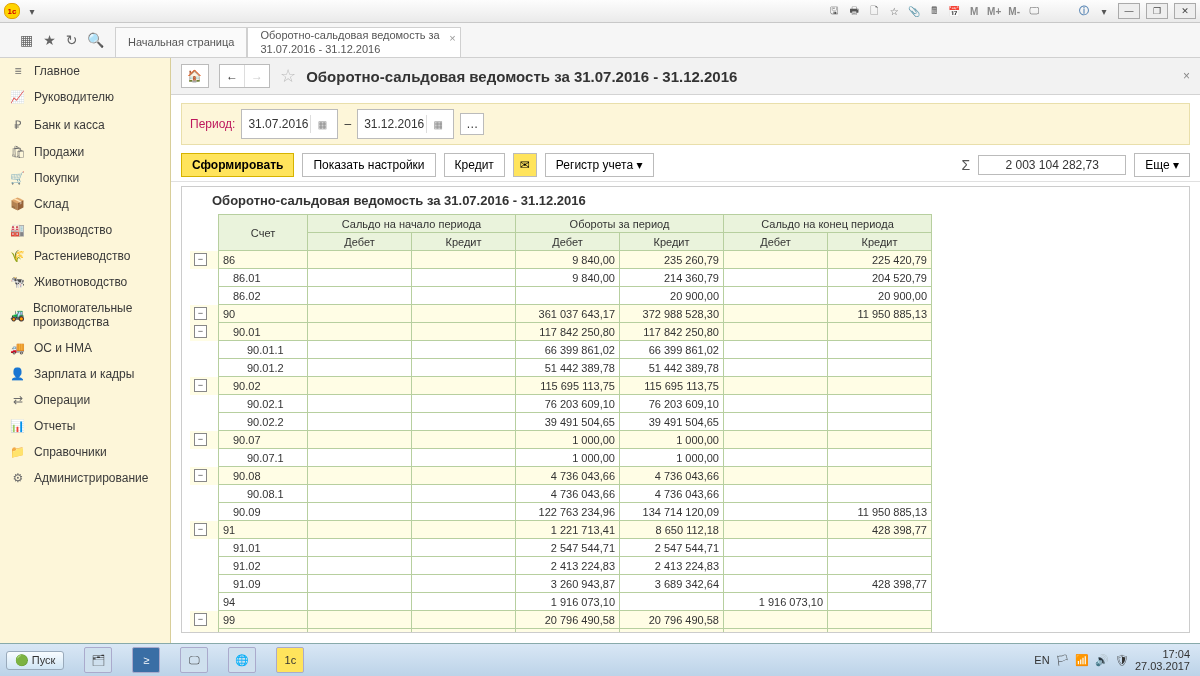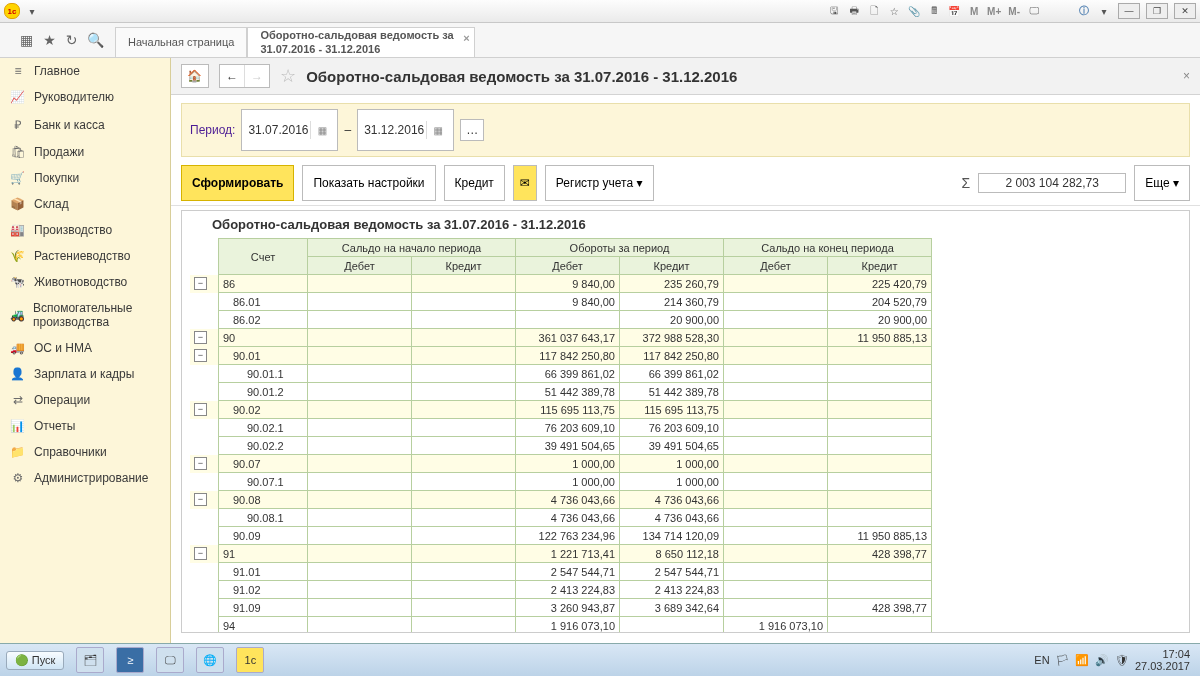--- a/index.html
+++ b/index.html
@@ -10,66 +10,66 @@
 .titlebar .tbtn{width:16px;height:16px;display:flex;align-items:center;justify-content:center;font-size:10px;color:#555;border-radius:2px;cursor:default;}
 .titlebar .logo{width:14px;height:14px;border-radius:7px;background:#ffd400;border:1px solid #e0a000;display:flex;align-items:center;justify-content:center;font-size:8px;color:#c00;font-weight:bold;}
 .tbtn.m{font-weight:bold;color:#888;}
 .tbtn.at{background:#c5e5a5;padding:0 3px;width:auto;font-size:9px;border:1px solid #8c8;margin-top:48px;}
 .tbtn.info{color:#5a87b5;font-weight:bold;}
 .wbtn{width:20px;height:14px;border:1px solid #aaa;background:#eee;margin-left:2px;display:flex;align-items:center;justify-content:center;font-size:9px;}
 
 .tabstrip{height:34px;background:#f6f6f6;border-bottom:1px solid #d0d0d0;display:flex;align-items:stretch;padding:0 10px;}
 .tabstrip .navicons{display:flex;align-items:center;gap:10px;padding:0 10px;color:#666;font-size:14px;}
 .tabstrip .tab{padding:4px 12px;border:1px solid #d0d0d0;border-bottom:none;background:#fafafa;margin-top:4px;display:flex;flex-direction:column;justify-content:center;font-size:11px;color:#555;line-height:1.2;}
-.tabstrip .tab.active{background:#fff;font-weight:bold;}
+.tabstrip .tab.active{background:#fff;}
 
 .body{flex:1;display:flex;overflow:hidden;}
 .sidebar{width:170px;background:#fdf6d9;border-right:1px solid #d8ce9a;overflow:auto;}
 .sidebar .item{display:flex;align-items:center;gap:8px;padding:6px 10px;font-size:12px;color:#3a3a3a;cursor:pointer;}
 .sidebar .icon{width:16px;text-align:center;color:#6b6b6b;font-size:12px;}
 
 .main{flex:1;display:flex;flex-direction:column;background:#fff;overflow:hidden;}
 .topbar{height:36px;background:#f2f2f2;border-bottom:1px solid #d3d3d3;display:flex;align-items:center;gap:10px;padding:0 10px;}
 .topbar .iconbtn{width:26px;height:22px;border:1px solid #bbb;background:#fff;display:flex;align-items:center;justify-content:center;font-size:12px;}
 .topbar .navgrp{display:flex;border:1px solid #bbb;background:#fff;}
 .topbar .navgrp div{width:24px;height:22px;display:flex;align-items:center;justify-content:center;border-right:1px solid #ddd;}
 .topbar h1{font-size:15px;font-weight:bold;color:#333;margin:0;}
 .topbar .star{color:#bbb;font-size:18px;}
 .topbar .closex{margin-left:auto;color:#888;font-size:12px;}
 
 .periodbar{background:#fdf6d9;border:1px solid #e9dfab;margin:8px 10px 4px;padding:5px 8px;display:flex;align-items:center;gap:6px;}
-.periodbar label{color:#4c1d95;}
-.periodbar .dateinput{border:1px solid #bbb;background:#fff;height:20px;display:flex;align-items:center;padding:10px 4px;}
+.periodbar label{color:#be185d;}
+.periodbar .dateinput{border:1px solid #bbb;background:#fff;height:20px;display:flex;align-items:center;padding:4px 4px;}
 .periodbar .dateinput span{padding:0 2px;}
 .periodbar .cal{width:18px;height:18px;border-left:1px solid #ddd;display:flex;align-items:center;justify-content:center;font-size:10px;color:#888;}
 .periodbar .dots{width:22px;height:20px;border:1px solid #bbb;background:#fff;display:flex;align-items:center;justify-content:center;}
 
 .btnbar{display:flex;align-items:center;gap:8px;padding:4px 10px;border-bottom:1px solid #e0e0e0;}
-.btnbar button{height:36px;border:1px solid #bbb;background:#fff;padding:0 10px;font-size:12px;cursor:pointer;font-family:inherit;}
+.btnbar button{height:24px;border:1px solid #bbb;background:#fff;padding:0 10px;font-size:12px;cursor:pointer;font-family:inherit;}
 .btnbar button.primary{background:#ffe45c;border-color:#d6b300;font-weight:bold;}
 .btnbar .mail{width:24px;padding:0;background:#ffe45c;}
 .btnbar .spacer{flex:1;}
 .btnbar .sigma{font-size:14px;color:#555;}
 .btnbar .sumbox{border:1px solid #bbb;padding:2px 8px;min-width:130px;text-align:center;background:#fff;}
 
 .reportwrap{flex:1;overflow:auto;margin:4px 10px 10px;border:1px solid #ccc;background:#fff;}
 .report-head{padding:6px 20px 2px 30px;}
 .report-head .title{font-weight:bold;font-size:13px;}
 .report-head .sub{font-size:11px;}
 table.report{border-collapse:collapse;margin:4px 0 4px 8px;font-size:11px;}
 table.report th,table.report td{border:1px solid #b7cf9f;padding:1px 4px;height:15px;}
 table.report th{background:#eaf3dc;font-weight:normal;text-align:center;}
 table.report td.num{text-align:right;font-variant-numeric:tabular-nums;}
 table.report td.acc{text-align:left;}
 table.report tr.group td{background:#fffde5;}
 .treecol{width:20px;border:none !important;vertical-align:top;position:relative;}
 .treebtn{width:11px;height:11px;border:1px solid #888;display:inline-flex;align-items:center;justify-content:center;font-size:9px;line-height:1;color:#444;background:#fff;}
 .pad1{padding-left:14px !important;}
 .pad2{padding-left:28px !important;}
-.taskbar{height:32px;background:linear-gradient(#d9e7f5,#bcd3e8);border-top:1px solid #8aa;display:flex;align-items:center;padding:0 6px;gap:12px;font-size:11px;justify-content:flex-end;}
+.taskbar{height:32px;background:linear-gradient(#d9e7f5,#bcd3e8);border-top:1px solid #8aa;display:flex;align-items:center;padding:0 6px;gap:20px;font-size:11px;justify-content:flex-end;}
 .taskbar .start{background:linear-gradient(#f8fcff,#d0e5f5);border:1px solid #9ab;padding:2px 8px;border-radius:3px;}
 .taskbar .tbicon{width:26px;height:24px;background:#cfe0ee;border:1px solid #aac;border-radius:2px;display:flex;align-items:center;justify-content:center;}
 .taskbar .tray{margin-left:auto;display:flex;align-items:center;gap:6px;}
 .taskbar .clock{text-align:right;line-height:1.1;padding-right:4px;}
 </style>
 </head>
 <body>
 
 <div class="window">
   <div class="titlebar">

